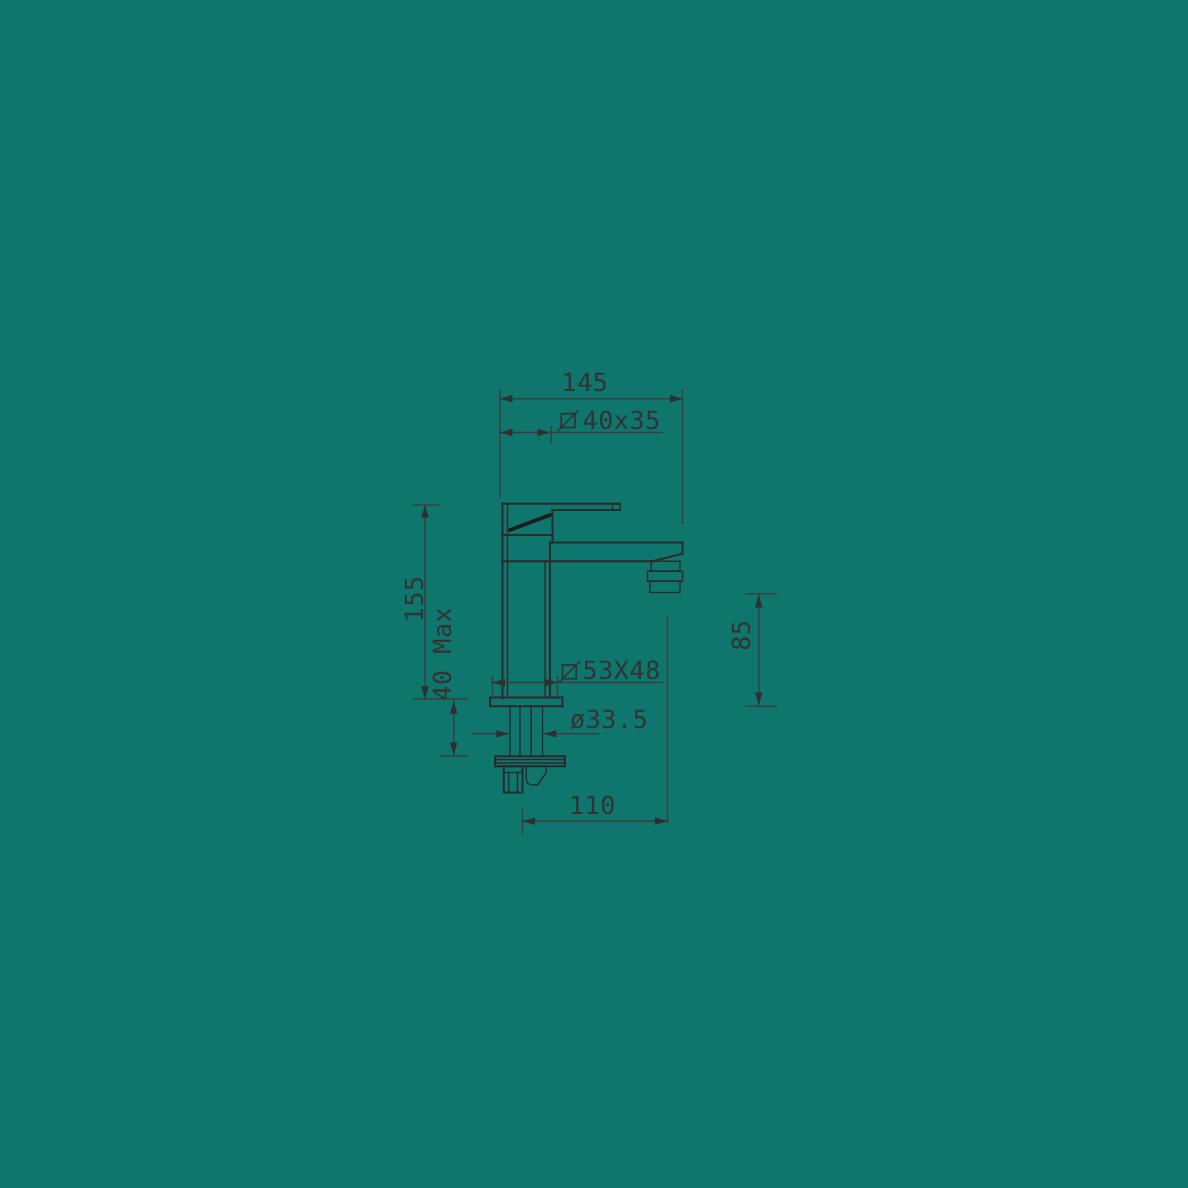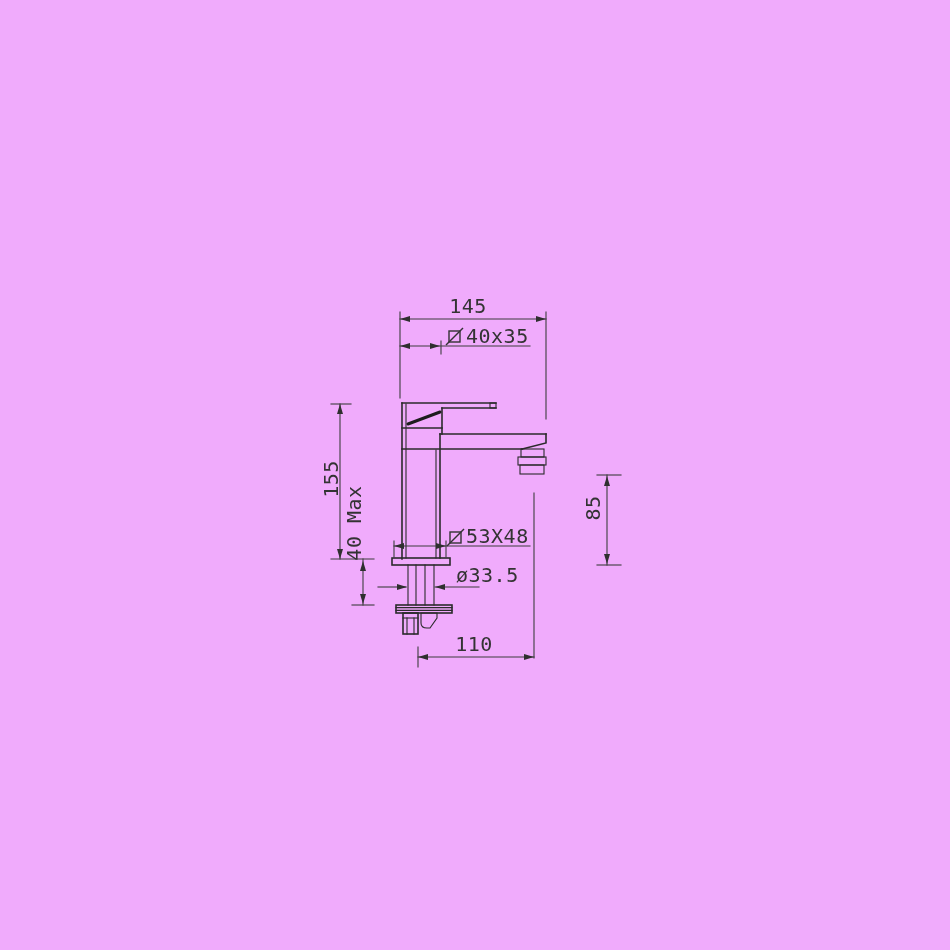--- a/index.html
+++ b/index.html
@@ -1,17 +1,17 @@
 <!DOCTYPE html>
 <html><head>
 <meta charset="utf-8">
 <style>
   html,body{margin:0;padding:0;background:#ffffff;}
   #canvas{
-    position:relative;width:950px;height:950px;background:#f0abfc;
+    position:relative;width:950px;height:950px;background:#0f766e;
     font-family:"DejaVu Sans Mono", monospace;overflow:hidden;
   }
   svg{position:absolute;left:0;top:0;}
   .outline{stroke:#2b2b2b;stroke-width:1.6;fill:none;stroke-linecap:square;}
   .outline-thin{stroke:#2b2b2b;stroke-width:1.1;fill:none;stroke-linecap:square;}
   .wedge{stroke:#1d1d1d;stroke-width:3;fill:none;stroke-linecap:round;}
   .dimline{stroke:#3d3d3d;stroke-width:1.1;fill:none;stroke-linecap:square;}
   .arrow{fill:#2f2f2f;stroke:none;}
   .dimtext{
     font-family:"DejaVu Sans Mono", monospace;

